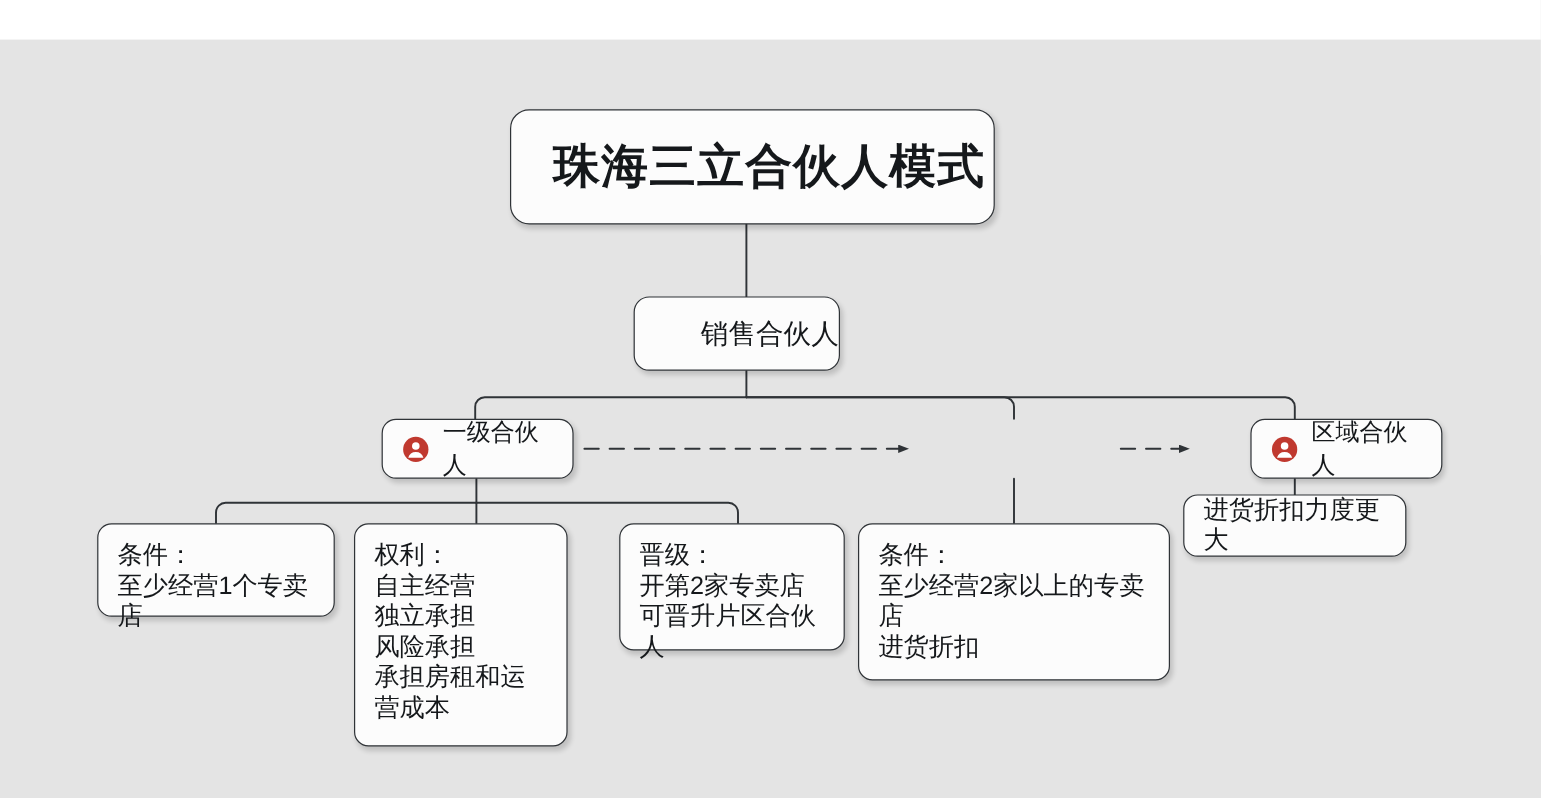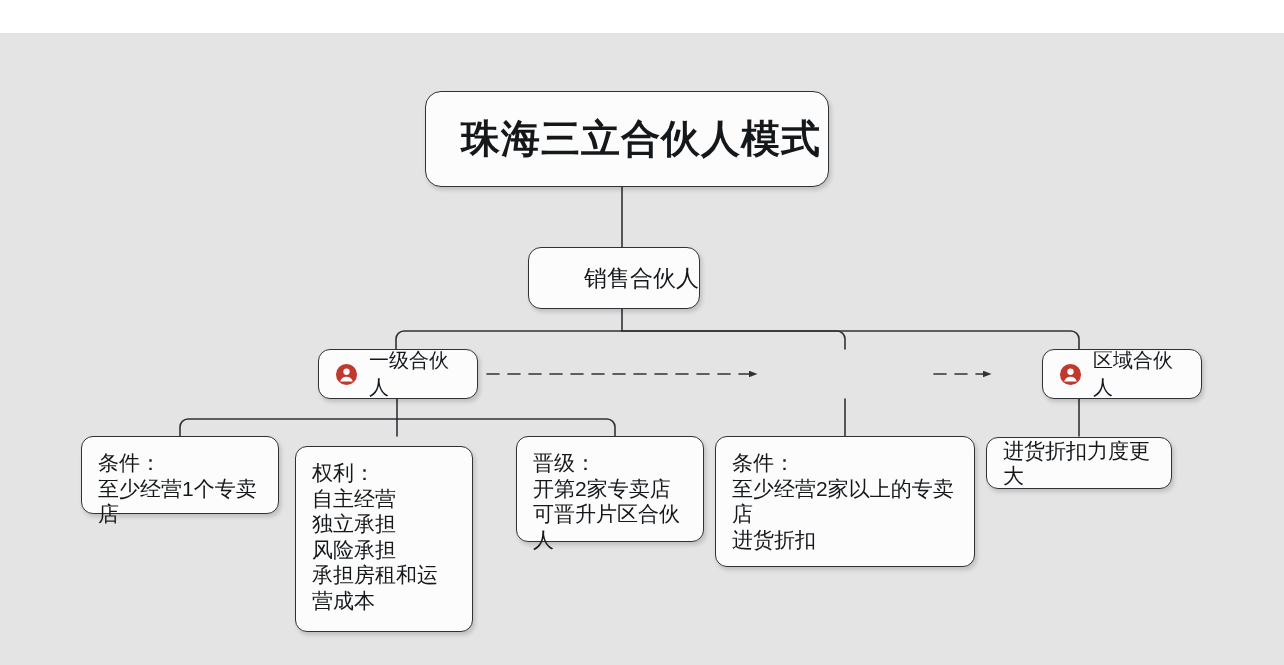--- a/index.html
+++ b/index.html
@@ -97,24 +97,24 @@
   .leaf {
     border-radius: 12px;
     padding: 13px 16px 14px 16px;
     align-items: flex-start;
   }
   .leaf .label {
     font-size: 21px;
     line-height: 25.5px;
   }
   #leaf-cond1   { left: 81px;  top: 403px; width: 198px; height: 78px; }
-  #leaf-rights  { left: 295px; top: 413px; width: 178px; height: 186px; }
+  #leaf-rights  { left: 295px; top: 403px; width: 178px; height: 186px; }
   #leaf-promote { left: 516px; top: 403px; width: 188px; height: 106px; }
   #leaf-cond2   { left: 715px; top: 403px; width: 260px; height: 131px; }
-  #leaf-disc    { left: 986px; top: 404px; width: 186px; height: 52px;
+  #leaf-disc    { left: 986px; top: 379px; width: 186px; height: 52px;
                   align-items: center; padding: 0 16px; }
 </style>
 </head>
 <body>
 
 <div id="canvas">
 
   <svg id="edges" viewBox="0 0 1284 632" xmlns="http://www.w3.org/2000/svg">
     <defs>
       <marker id="arrowhead" markerWidth="9" markerHeight="7" refX="8.5" refY="3.5" orient="auto" markerUnits="userSpaceOnUse">

